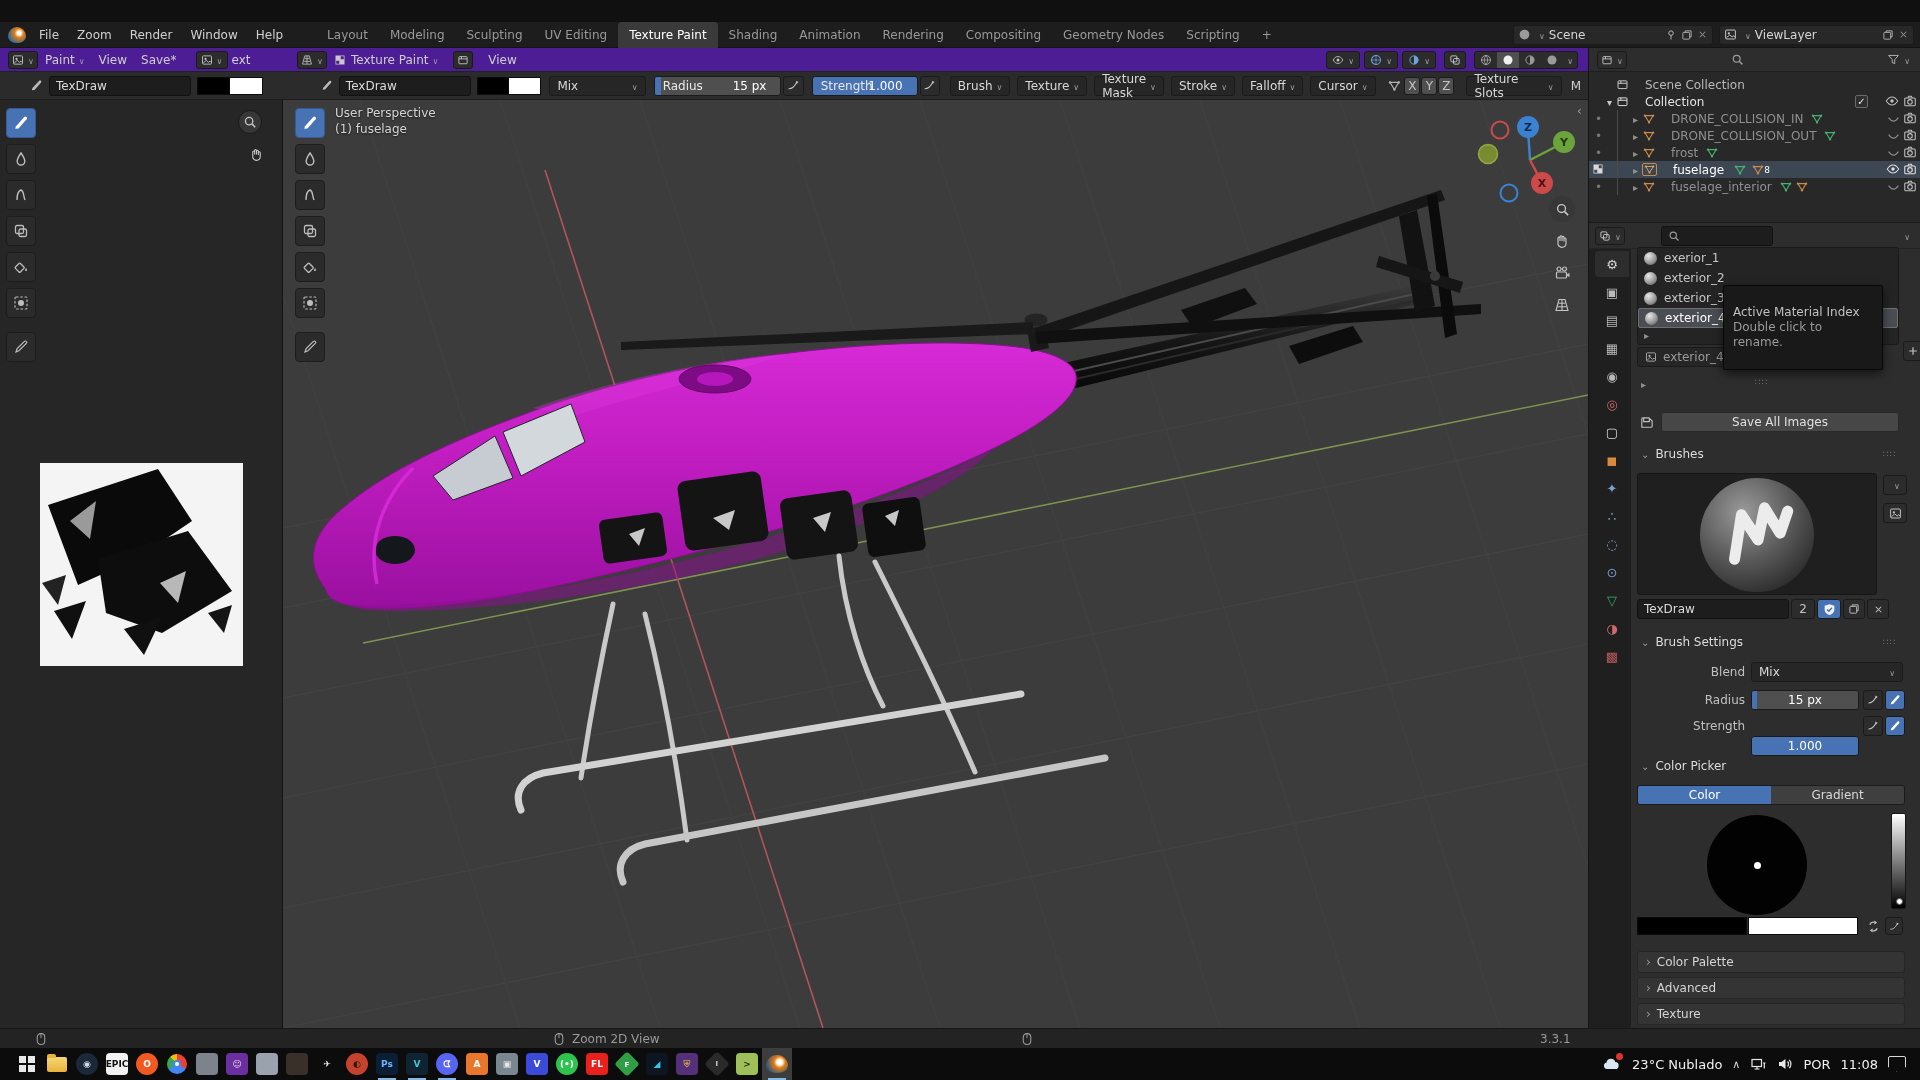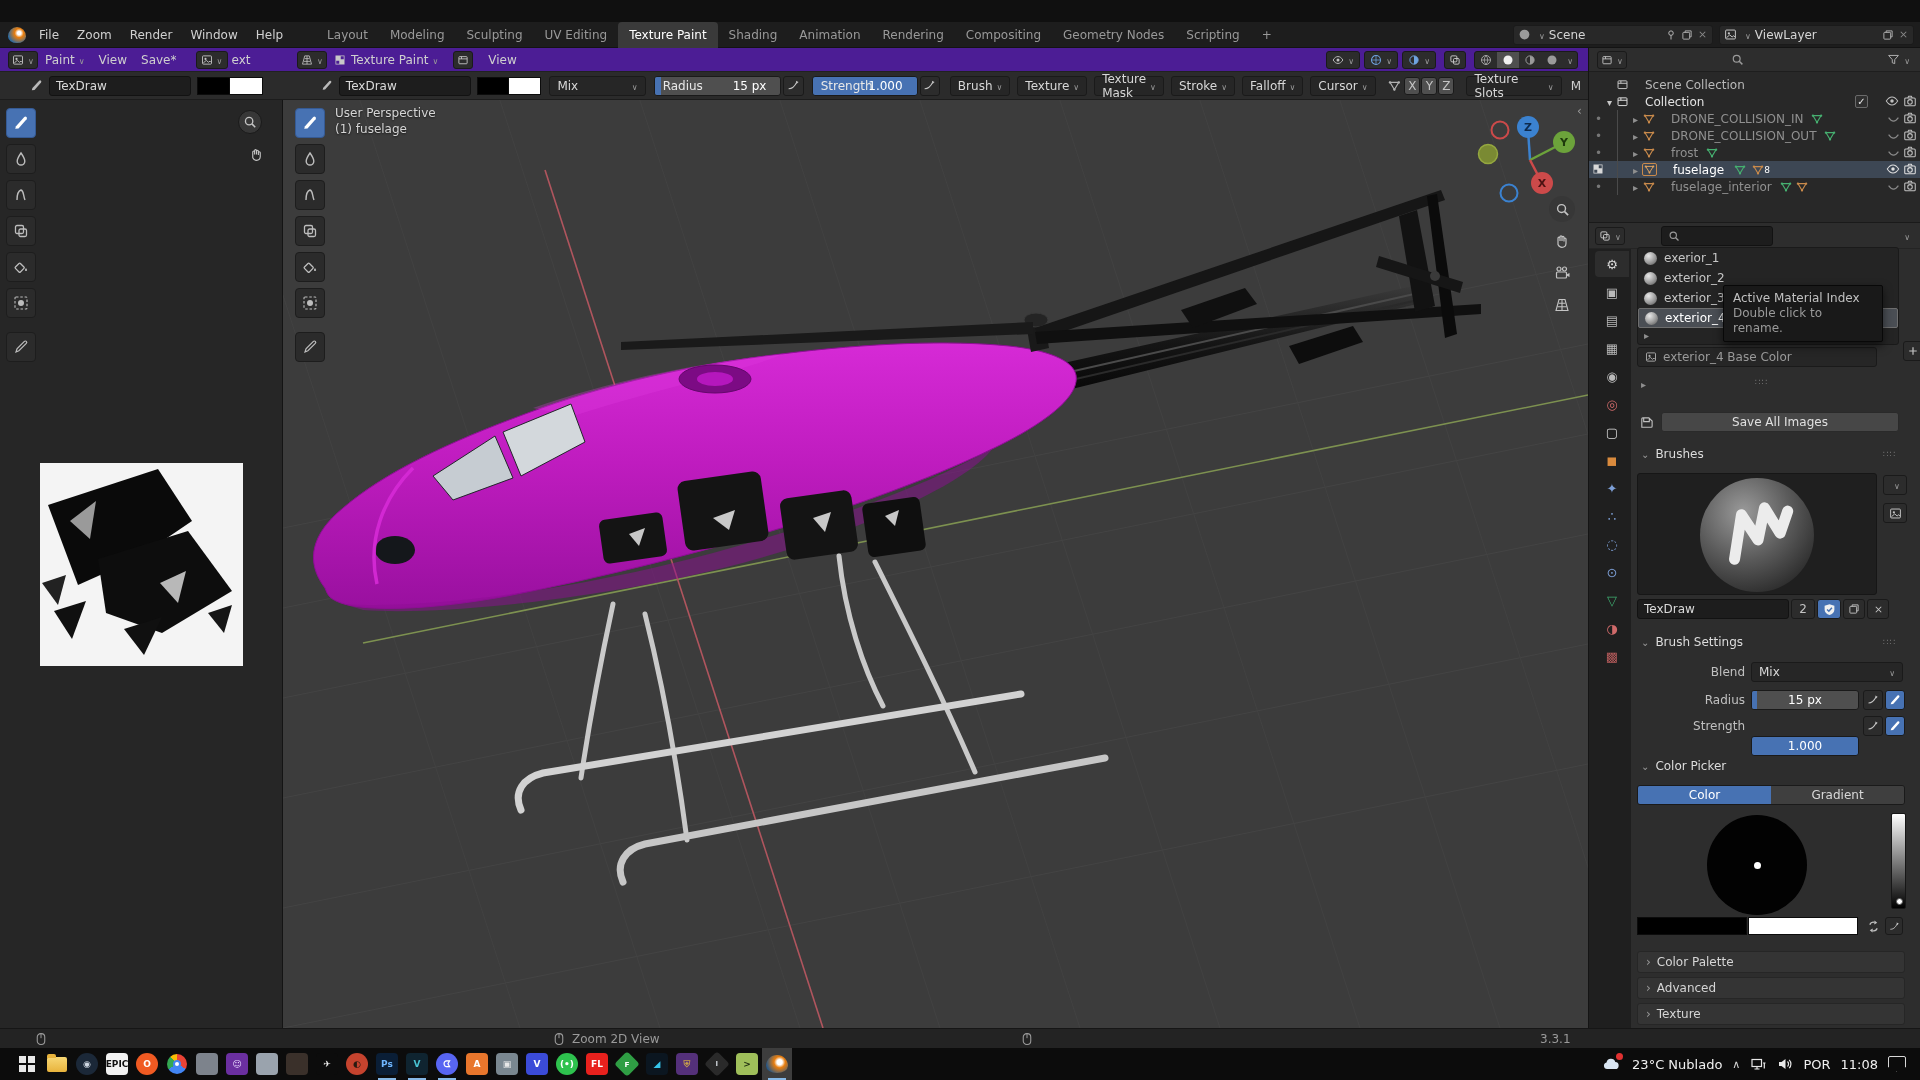--- a/index.html
+++ b/index.html
@@ -57,21 +57,21 @@
   .ptab{width:34px;height:26px;margin:2px 0 2px 6px;border-radius:4px 0 0 4px;display:flex;align-items:center;justify-content:center;font-size:13px}
   .ptab.active{background:#2d2d2d}
   .panel-hd{color:#dcdcdc;display:flex;align-items:center;gap:6px}
   .panel-hd::before{content:"⌄";color:#9a9a9a;font-size:10px}
   .cpanel{background:#343434;border:1px solid #262626;border-radius:3px;color:#d5d5d5;display:flex;align-items:center;padding:0 8px;gap:6px}
   .cpanel::before{content:"›";color:#9a9a9a}
   .dots{color:#6e6e6e;letter-spacing:1px;font-size:9px}
   .mslot{height:20px;display:flex;align-items:center;gap:7px;padding:0 6px;color:#c6c6c6}
   .mslot.sel{background:#4a4e54;border:1px solid #6e6e6e;border-radius:2px;color:#fff}
   .sphere{width:13px;height:13px;border-radius:50%;background:radial-gradient(circle at 35% 30%,#e8e8e8,#9a9a9a 55%,#4d4d4d)}
-  #tooltip{background:#191919;border:1px solid #080808;border-radius:2px;box-shadow:0 4px 10px rgba(0,0,0,.55);color:#c0c0c0;padding:5px 9px;line-height:15px;z-index:40}
+  #tooltip{background:#191919;border:1px solid #080808;border-radius:2px;box-shadow:0 4px 10px rgba(0,0,0,.55);color:#c0c0c0;padding:19px 9px;line-height:15px;z-index:40}
 
   
   #statusbar{left:0;top:1028px;width:1920px;height:20px;background:#232323;border-top:1px solid #161616;color:#9a9a9a}
   #taskbar{left:0;top:1048px;width:1920px;height:32px;background:#0c0c0c;color:#e8e8e8}
   .tbicon{width:30px;height:32px;display:flex;align-items:center;justify-content:center;position:relative;flex:0 0 auto}
   .tbicon.active{background:#3d3d3d}
   .tbicon .openbar{position:absolute;bottom:0;left:6px;width:18px;height:2px;background:#86b8e6}
   .appglyph{width:22px;height:22px;border-radius:4px;display:flex;align-items:center;justify-content:center;font-size:9px;font-weight:bold;overflow:hidden}
   #tray{gap:10px;color:#f0f0f0;font-size:13px}
 </style>

